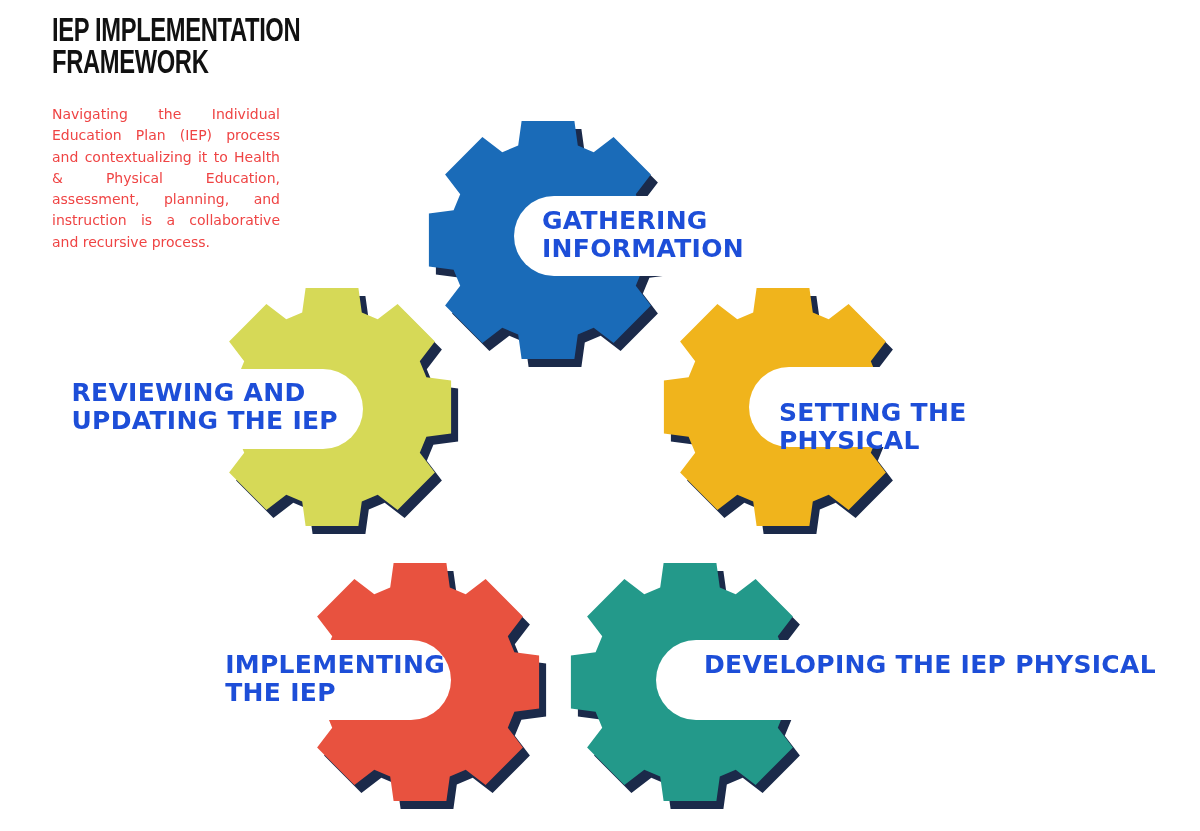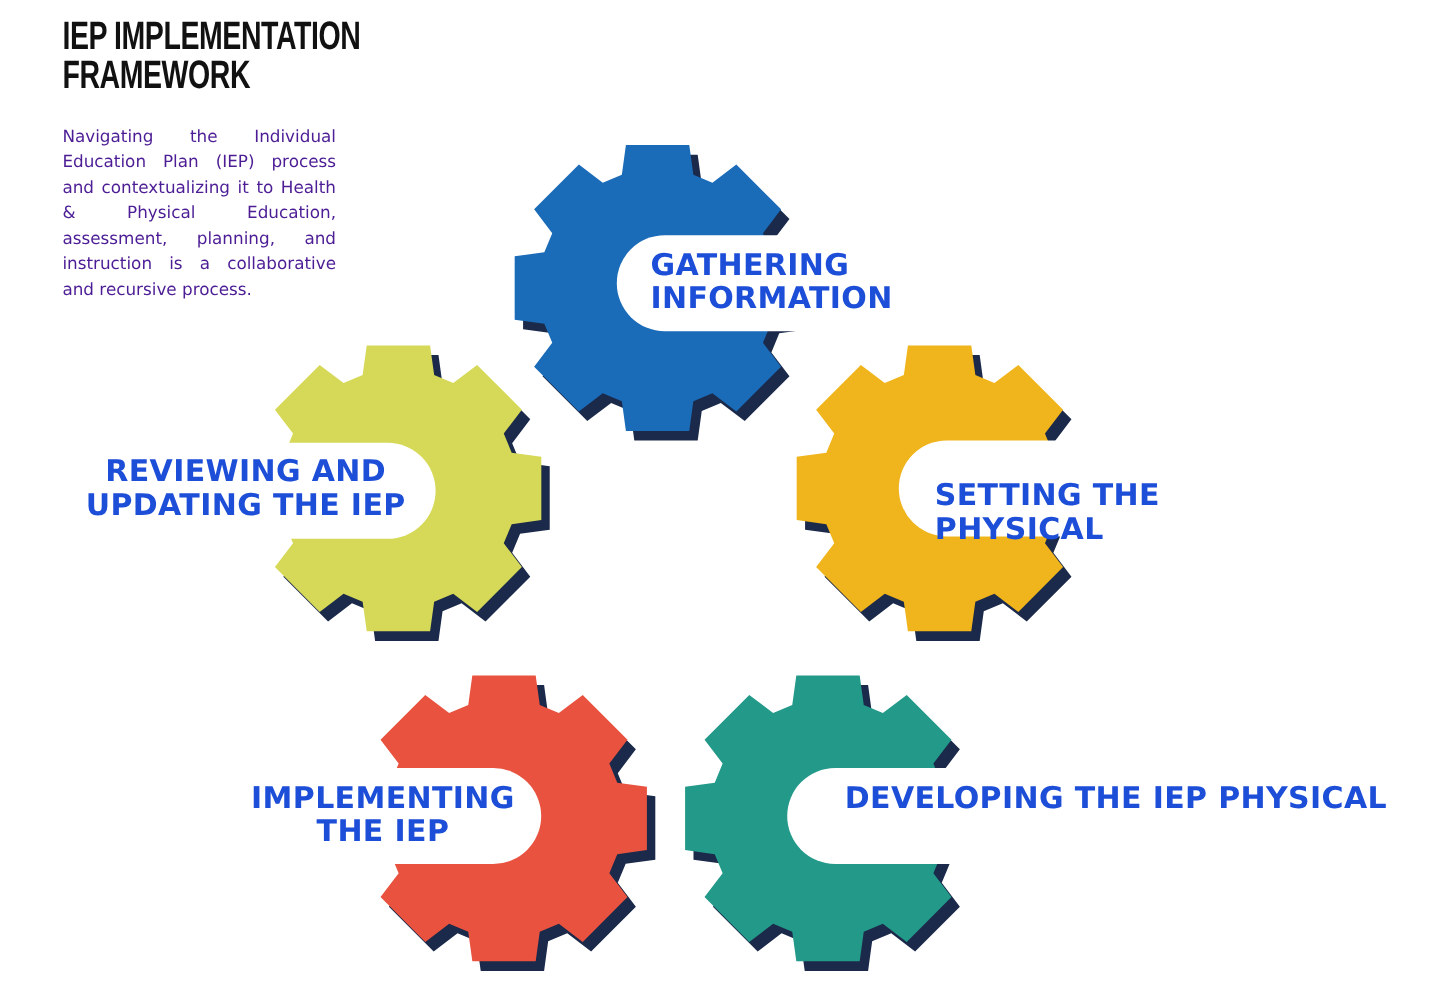--- a/index.html
+++ b/index.html
@@ -8,29 +8,29 @@
     position: absolute; left: 52px; top: 14px;
     font-family: "Liberation Sans", sans-serif; font-weight: bold;
     font-size: 33px; line-height: 32px; color: #111;
     transform: scaleX(0.72); transform-origin: left top;
     letter-spacing: -0.5px; white-space: nowrap;
   }
   #title div { display: block; }
   #intro {
     position: absolute; left: 52px; top: 104px; width: 228px;
     font-family: "DejaVu Sans", sans-serif; font-size: 14px; line-height: 21.3px;
-    color: #4c1d95; text-align: justify; text-align-last: left;
+    color: #ef4444; text-align: justify; text-align-last: left;
   }
   svg#diagram { position: absolute; left: 0; top: 0; }
   .label {
     position: absolute; font-family: "DejaVu Sans", sans-serif; font-weight: bold;
     font-size: 25px; line-height: 28px; color: #1d4ed8; white-space: nowrap; letter-spacing: 0.3px;
   }
   .label div { display: block; }
-  .label.right { text-align: center; }
+  .label.right { text-align: left; }
 </style>
 </head>
 <body>
 
 <div id="title">
   <div>IEP IMPLEMENTATION</div>
   <div>FRAMEWORK</div>
 </div>
 
 <div id="intro">Navigating the Individual Education Plan (IEP) process and contextualizing it to Health &amp; Physical Education, assessment, planning, and instruction is a collaborative and recursive process.</div>
@@ -71,20 +71,20 @@
 <div class="label" style="left:779px; top:399px;">
   <div>SETTING THE</div>
   <div>PHYSICAL</div>
 </div>
 
 <div class="label right" style="right:862px; top:379px;">
   <div>REVIEWING AND</div>
   <div>UPDATING THE IEP</div>
 </div>
 
-<div class="label right" style="right:771px; top:651px;">
+<div class="label right" style="right:755px; top:651px;">
   <div>IMPLEMENTING</div>
   <div>THE IEP</div>
 </div>
 
 <div class="label" style="left:704px; top:651px;">
   <div>DEVELOPING THE IEP PHYSICAL</div>
 </div>
 
 </body></html>

